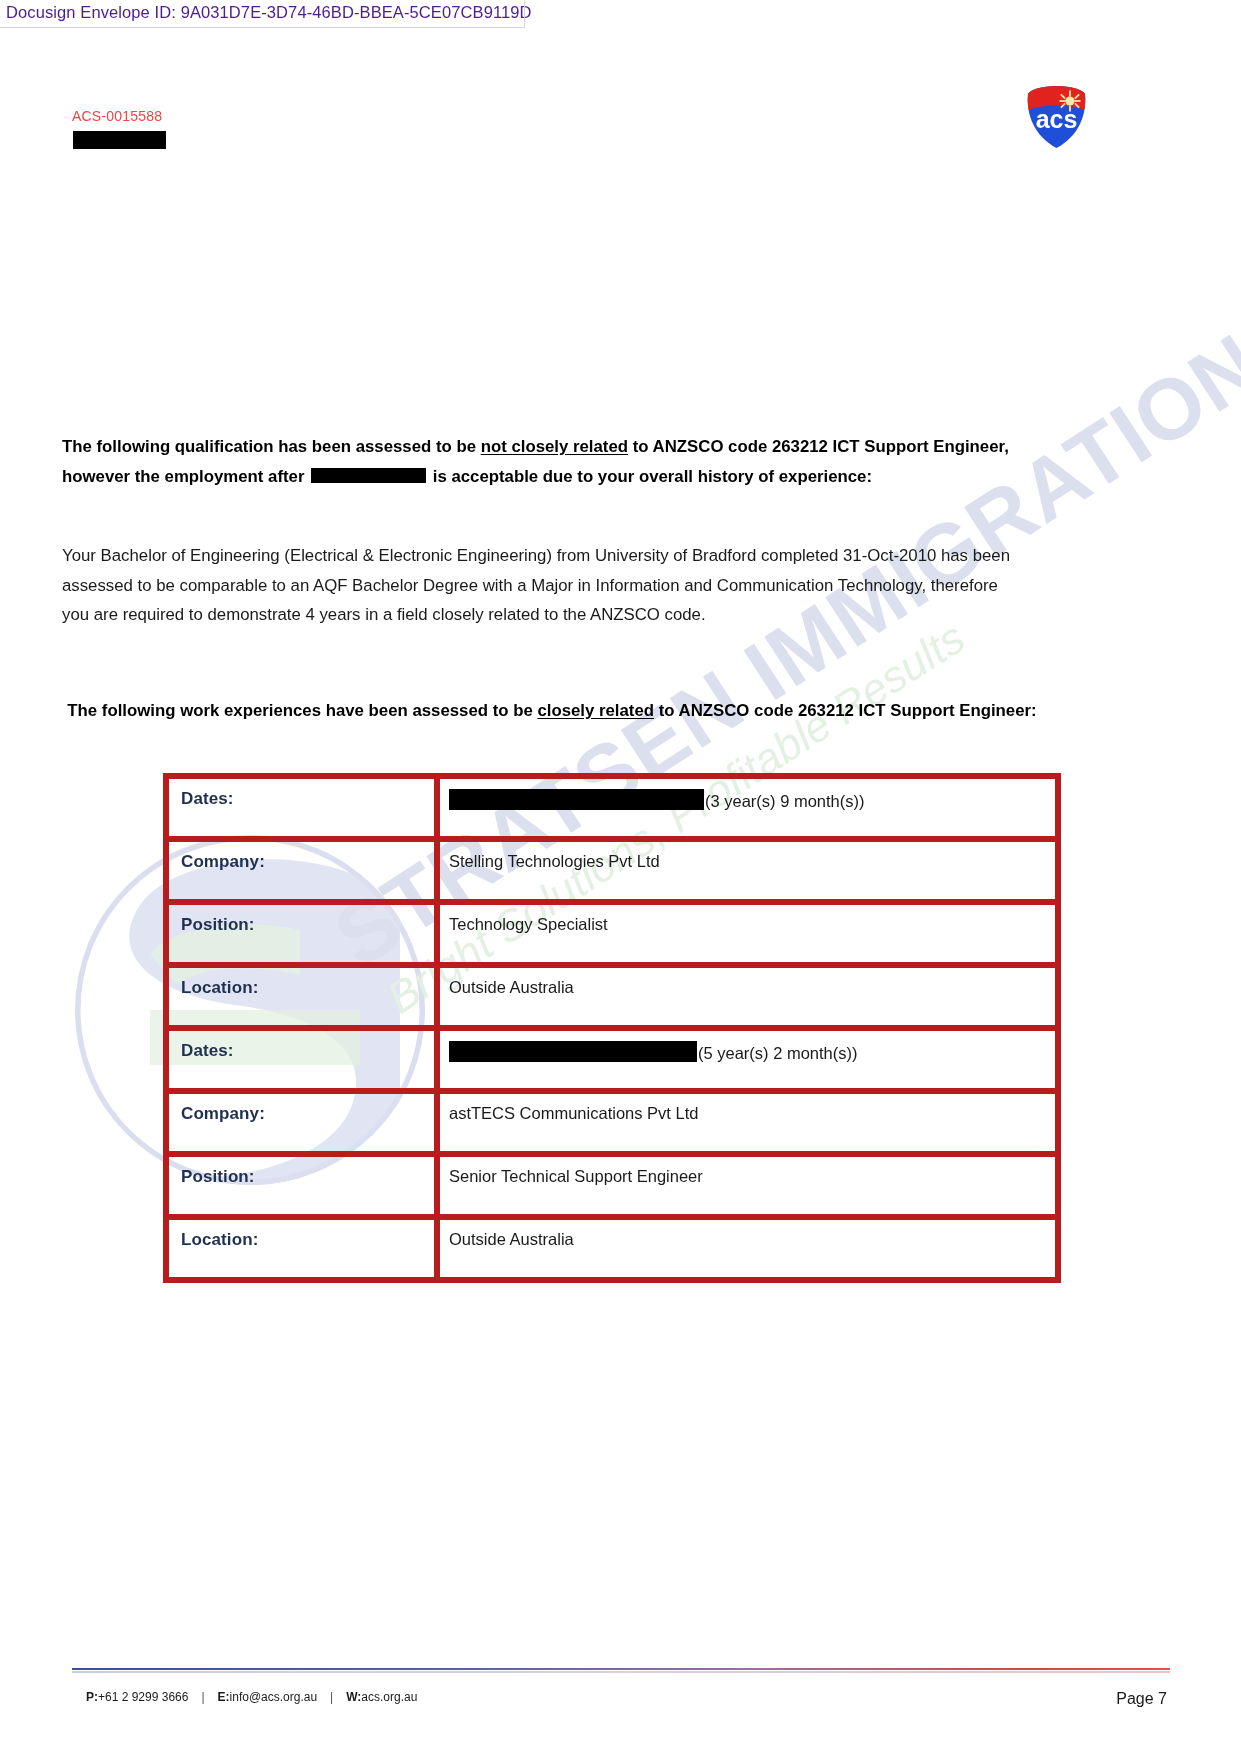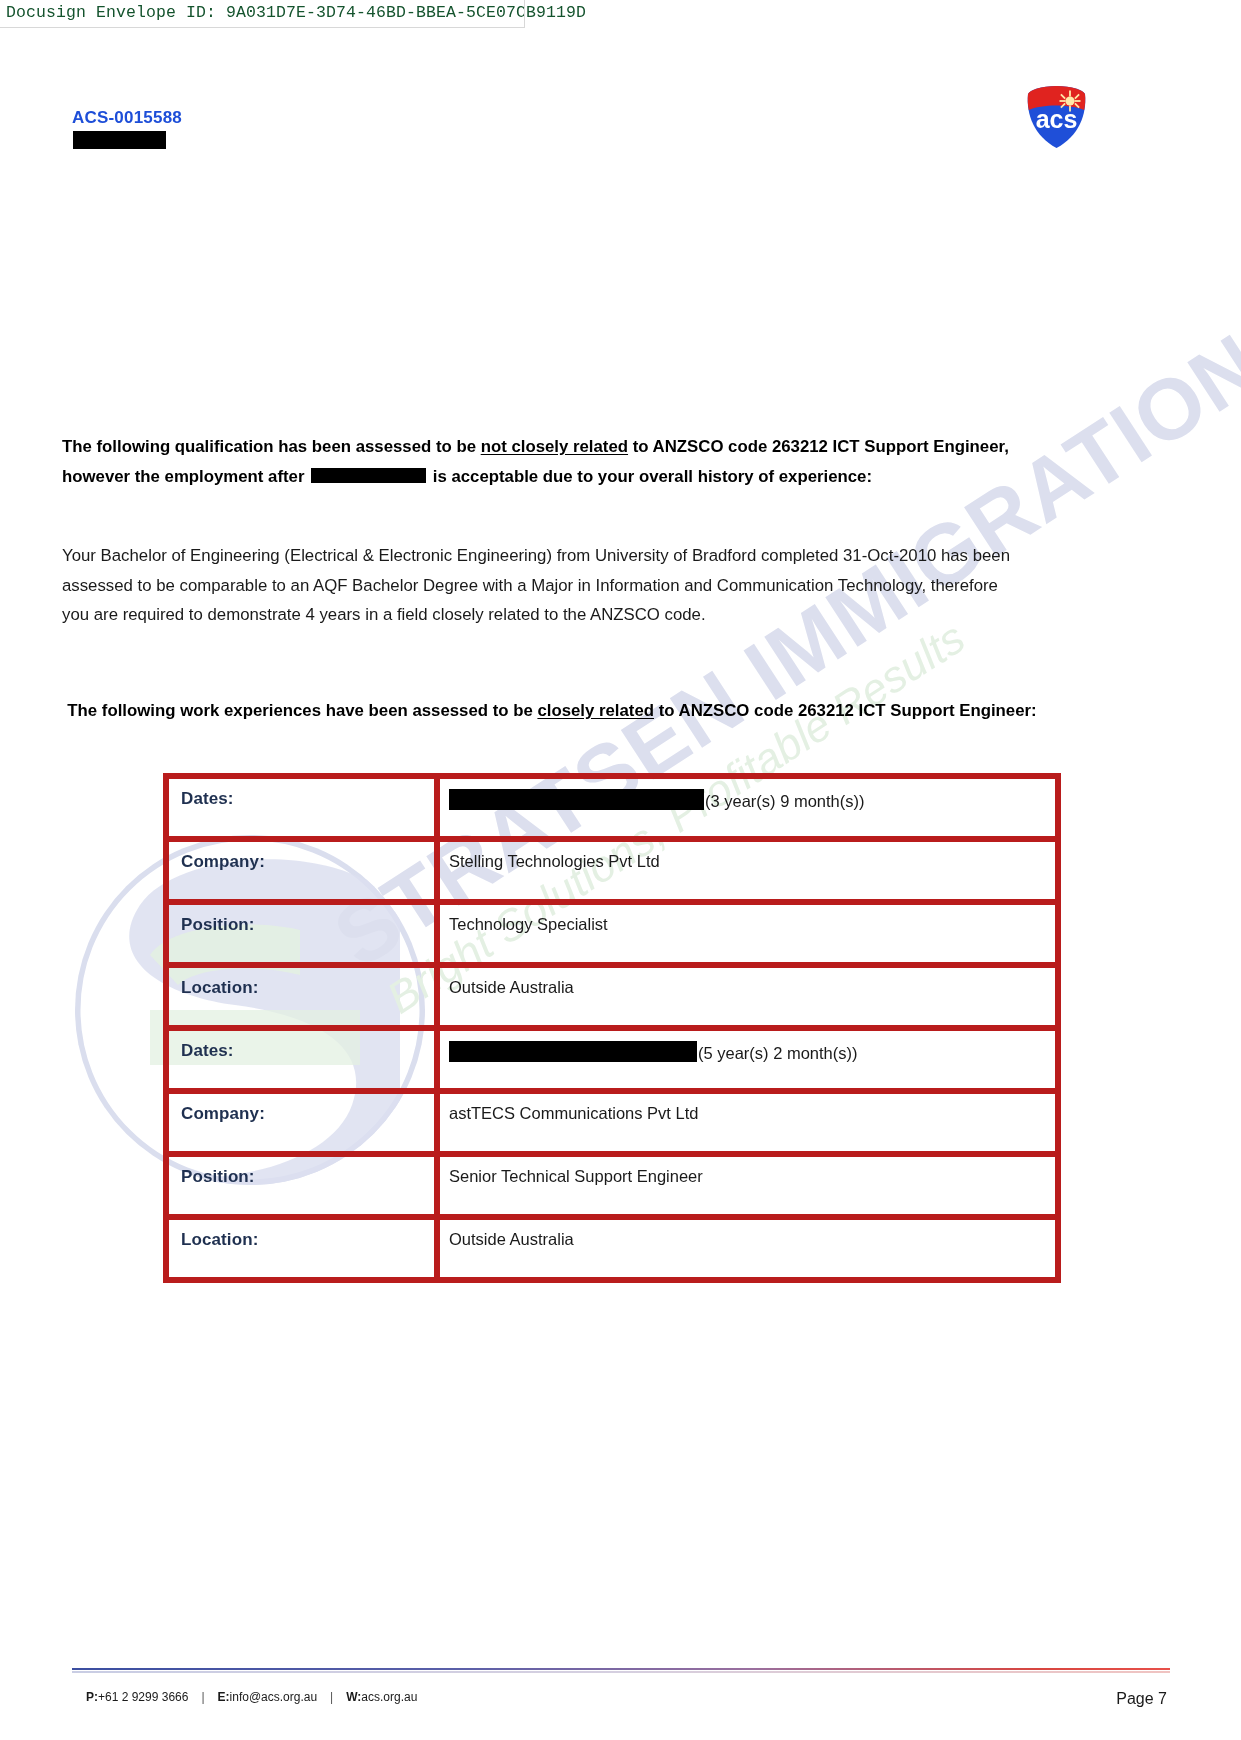--- a/index.html
+++ b/index.html
@@ -28,23 +28,23 @@
     width: 1241px;
     height: 28px;
     background: #ffffff;
   }
   .docusign-text {
     position: absolute;
     left: 6px;
     top: 3px;
     font-size: 16.5px;
     letter-spacing: 0.1px;
-    color: #14532d;
+    color: #4c1d95;
     white-space: nowrap;
-    font-family: Liberation Mono, monospace;
+    font-family: Liberation Sans, sans-serif;
   }
   .docusign-rule {
     position: absolute;
     left: 0;
     top: 27px;
     width: 525px;
     height: 1px;
     background: #d8d8d8;
   }
   .docusign-rule-right {
@@ -65,24 +65,24 @@
     height: 1740px;
     pointer-events: none;
     z-index: 1;
   }
 
   
   .ref-no {
     position: absolute;
     left: 72px;
     top: 108px;
-    font-size: 17px;
-    font-weight: bold;
+    font-size: 14px;
+    font-weight: normal;
     letter-spacing: 0.2px;
-    color: #1d4ed8;
+    color: #ef4444;
     z-index: 3;
   }
   .ref-redaction {
     position: absolute;
     left: 73px;
     top: 131px;
     width: 93px;
     height: 18px;
     background: #000000;
     z-index: 3;

